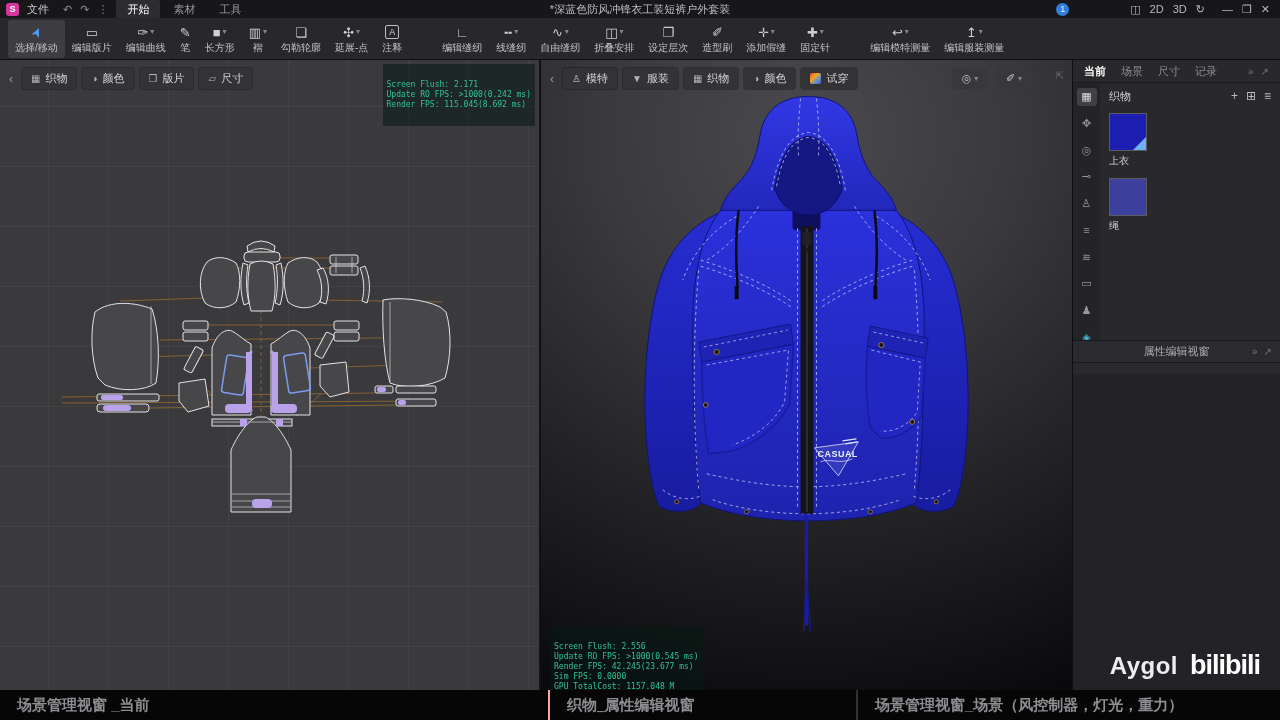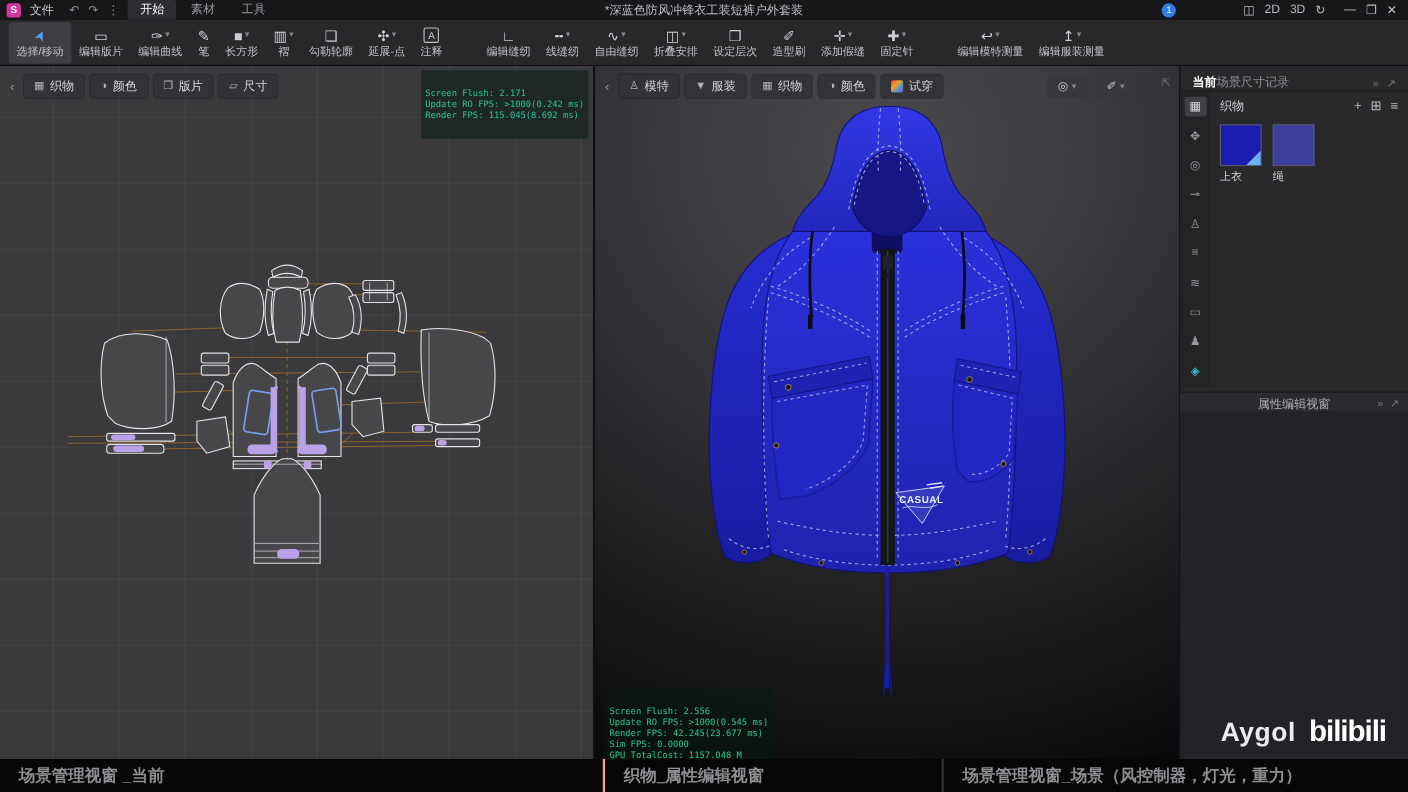--- a/index.html
+++ b/index.html
@@ -54,39 +54,39 @@
   .stats.top{top:4px;right:4px;}
   .stats.bot{left:9px;top:566px;}
   .vbtns{position:absolute;top:8px;right:40px;display:flex;gap:8px;z-index:5;}
   .vbtn{width:36px;height:21px;background:#38383c;border-radius:3px;display:flex;align-items:center;
         justify-content:center;gap:3px;color:#c6c6ca;font-size:11px;}
   .vexp{position:absolute;top:10px;right:8px;color:#6f6f73;font-size:10px;z-index:5;}
   svg text{font-family:"Liberation Sans","DejaVu Sans",sans-serif;}
   
   .panel{position:absolute;left:1072px;top:60px;width:208px;height:630px;background:#29292c;
          border-left:1px solid #0e0e10;box-sizing:border-box;}
-  .ptabs{height:22px;display:flex;align-items:flex-end;gap:0;padding:0 11px;font-size:11px;color:#8e8e92;
+  .ptabs{height:22px;display:flex;align-items:center;gap:15px;padding:0 11px;font-size:11px;color:#8e8e92;
          border-bottom:1px solid #1b1b1e;}
   .ptab.active{color:#ffffff;font-weight:bold;}
   .picons{margin-left:auto;display:flex;gap:7px;color:#77777b;font-size:10px;}
   .strip{position:absolute;left:0;top:23px;width:27px;height:269px;background:#242427;display:flex;
          flex-direction:column;align-items:center;padding:5px 0 6px 0;gap:9px;font-size:11px;color:#97979b;box-sizing:border-box;}
   .sico{width:20px;height:18px;display:flex;align-items:center;justify-content:center;}
   .sico.active{background:#404046;border-radius:3px;color:#dcdce0;}
   .sico.last{margin-top:auto;}
   .fabric-area{position:absolute;left:27px;top:23px;right:0;height:269px;}
   .fa-head{display:flex;align-items:center;height:26px;padding:0 9px;font-size:11px;color:#cfcfd3;}
   .fa-actions{margin-left:auto;display:flex;gap:8px;color:#bcbcc0;font-size:12px;}
-  .swatches{display:flex;gap:10px;padding:4px 9px;}
+  .swatches{display:flex;gap:10px;padding:4px 9px;flex-direction:column;}
   .sw-color{width:38px;height:38px;border:1px solid #5a5a60;position:relative;box-sizing:border-box;}
   .fold{position:absolute;right:0;bottom:0;width:0;height:0;border-left:13px solid transparent;border-bottom:13px solid #6fb1f5;}
   .sw-label{font-size:10px;color:#d2d2d6;margin-top:3px;}
   .prop-header{position:absolute;top:280px;left:0;right:0;height:21px;background:#2b2b2f;
                border-top:1px solid #19191c;border-bottom:1px solid #19191c;display:flex;align-items:center;
-               justify-content:center;font-size:11px;color:#aeaeb2;margin-top:16px;}
+               justify-content:center;font-size:11px;color:#aeaeb2;}
   .prop-icons{position:absolute;right:8px;display:flex;gap:6px;color:#77777b;font-size:10px;}
   .prop-body{position:absolute;top:314px;bottom:0;left:0;right:0;background:#232327;}
   
   .bottombar{position:absolute;left:0;top:690px;width:1280px;height:30px;background:#060607;display:flex;
              align-items:center;font-weight:bold;font-size:15px;color:#8e8e92;z-index:20;}
   .bsec{height:100%;display:flex;align-items:center;padding-left:17px;box-sizing:border-box;}
   .bsec1{width:548px;}
   .bsec2{width:308px;border-left:2px solid #fca5a5;font-family:Liberation Serif, serif;}
   .bsec3{flex:1;border-left:2px solid #323234;}
   

